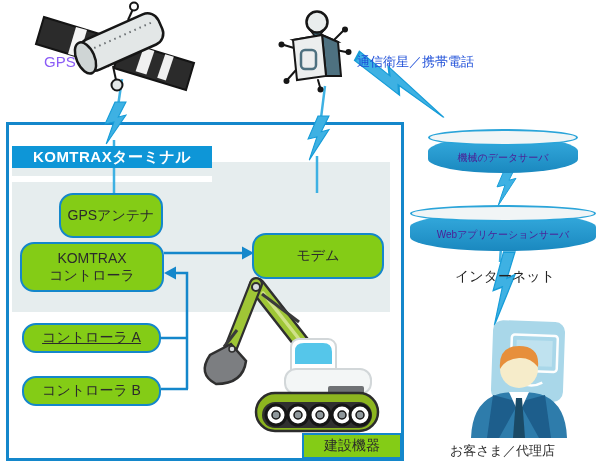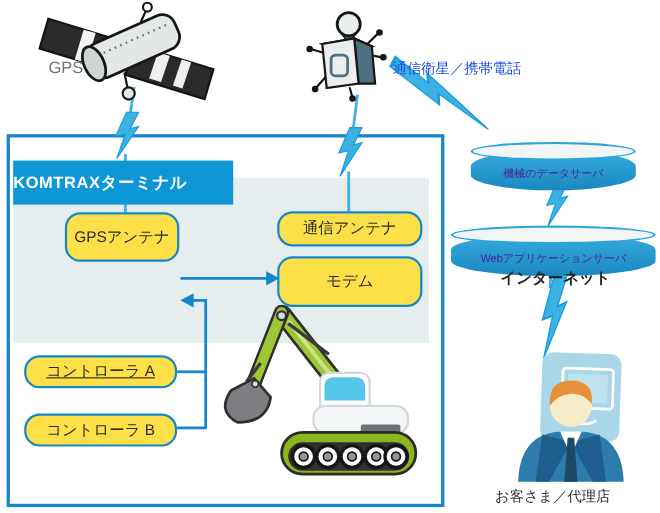--- a/index.html
+++ b/index.html
@@ -18,27 +18,27 @@
   .panel{
     left:12px;top:162px;width:378px;height:150px;
     background:#e6edee;z-index:2;
   }
   .band-gap{
     left:12px;top:176px;width:200px;height:6px;
     background:#ffffff;z-index:2;
   }
   #layer-svg{left:0;top:0;z-index:3;}
   .band{
-    left:12px;top:146px;width:200px;height:40px;
+    left:12px;top:146px;width:200px;height:22px;
     background:#0e96d7;color:#ffffff;font-size:15px;font-weight:bold;
-    display:flex;align-items:center;justify-content:flex-start;
+    display:flex;align-items:center;justify-content:center;
     letter-spacing:.5px;z-index:4;
   }
   .node{
-    border:2.5px solid #1487cb;border-radius:14px;background:#fde047;
+    border:2.5px solid #1487cb;border-radius:14px;background:#84cc16;
     display:flex;align-items:center;justify-content:center;
     font-size:14px;z-index:5;text-align:center;line-height:1.25;
     box-sizing:border-box;
   }
   .node.square{border-radius:0;}
   .gps-antenna{left:59px;top:193px;width:104px;height:45px;}
   .komtrax-controller{left:20px;top:242px;width:144px;height:50px;flex-direction:column;}
   .comm-antenna{left:252px;top:192px;width:132px;height:32px;}
   .modem{left:252px;top:233px;width:132px;height:46px;}
   .controller-a{left:22px;top:323px;width:139px;height:30px;text-decoration:underline;}
@@ -58,23 +58,23 @@
   }
   .cyl-label{
     position:absolute;left:0;right:0;top:14px;bottom:0;
     display:flex;align-items:center;justify-content:center;
     color:#4c1d95;font-size:10px;white-space:nowrap;
   }
   .cyl-data{left:428px;top:129px;width:150px;height:44px;}
   .cyl-web{left:410px;top:205px;width:186px;height:46px;}
   
   .lbl{z-index:6;white-space:nowrap;}
-  .lbl-gps{left:44px;top:53px;font-size:15px;color:#737373;}
+  .lbl-gps{left:44px;top:53px;font-size:15px;color:#8b5cf6;}
   .lbl-sat{left:357px;top:53px;font-size:13px;color:#1d4ed8;}
-  .lbl-internet{left:455px;top:244px;width:100px;text-align:right;font-size:14px;color:#222;font-weight:bold;}
+  .lbl-internet{left:455px;top:268px;width:100px;text-align:right;font-size:14px;color:#222;}
   .lbl-customer{left:450px;top:442px;width:115px;font-size:13px;color:#2d2d2d;}
 </style>
 </head>
 <body>
 
 <div id="canvas">
 
   <div class="abs outer-box"></div>
   <div class="abs panel"></div>
   <div class="abs band-gap"></div>
@@ -197,31 +197,35 @@
     </g>
   </svg>
 
   <div class="abs band">
     <span>KOMTRAXターミナル</span>
   </div>
 
   <div class="abs node gps-antenna">
     <span>GPSアンテナ</span>
   </div>
-  <div class="abs node comm-antenna">
-    <span>通信アンテナ</span>
+  <div class="abs node komtrax-controller">
+    <span>KOMTRAX</span>
+    <span>コントローラ</span>
   </div>
   <div class="abs node modem">
     <span>モデム</span>
   </div>
   <div class="abs node controller-a">
     <span>コントローラ A</span>
   </div>
   <div class="abs node controller-b">
     <span>コントローラ B</span>
+  </div>
+  <div class="abs node square equipment-box">
+    <span>建設機器</span>
   </div>
 
   <div class="abs cyl cyl-data">
     <div class="cyl-body"></div>
     <div class="cyl-top"></div>
     <div class="cyl-label">機械のデータサーバ</div>
   </div>
   <div class="abs cyl cyl-web">
     <div class="cyl-body"></div>
     <div class="cyl-top"></div>

